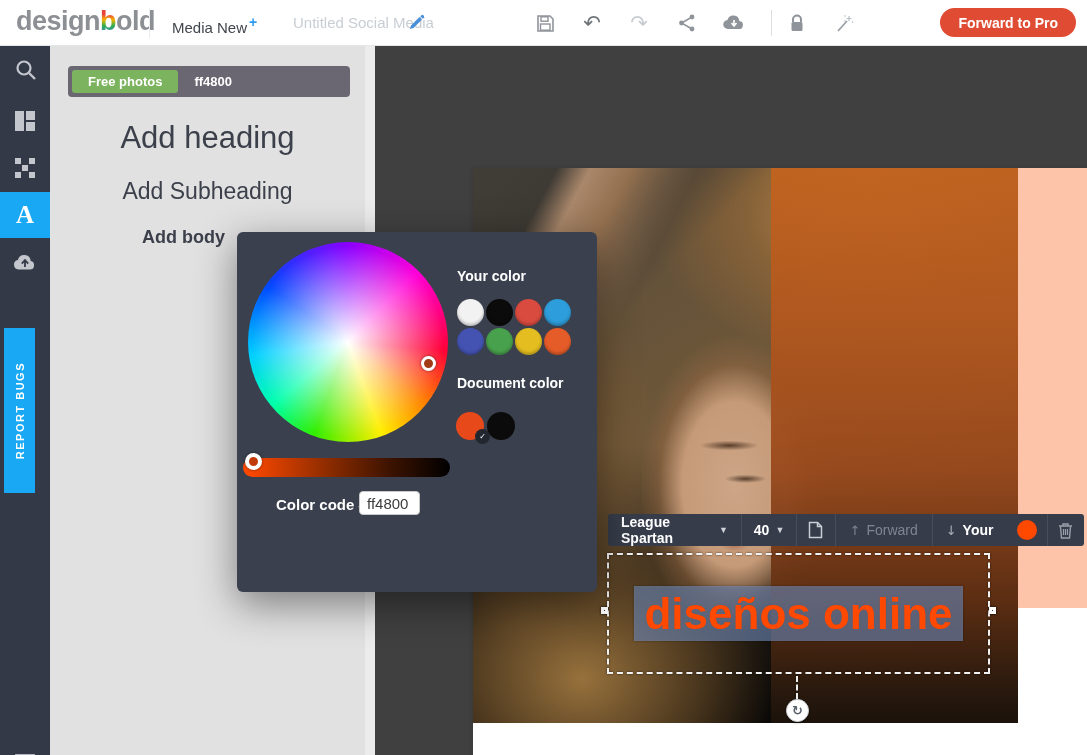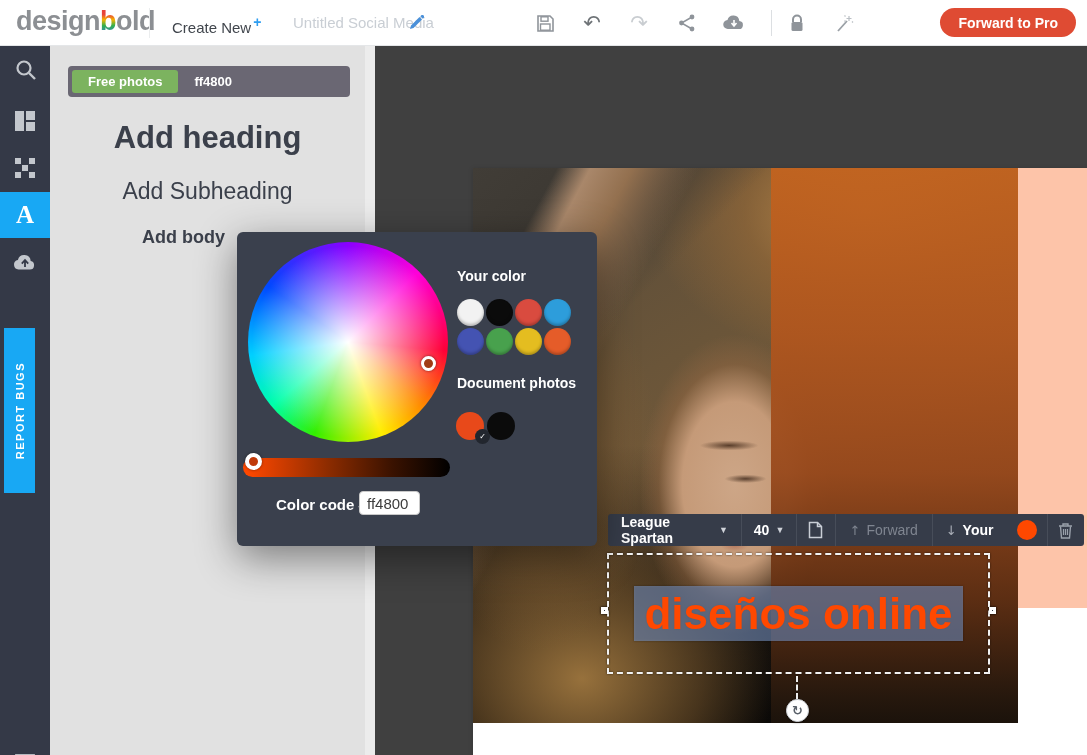--- a/index.html
+++ b/index.html
@@ -27,21 +27,21 @@
   .sb-text-a { font-family:"Liberation Serif", serif; font-weight:bold; font-size:25px; color:#fff; }
   .report-bugs { position:absolute; left:4px; top:282px; width:31px; height:165px; background:#18a8f4; display:flex; align-items:center; justify-content:center; cursor:pointer; }
   .report-bugs span { writing-mode:vertical-rl; transform:rotate(180deg); color:#fff; font-size:11px; font-weight:bold; letter-spacing:1.5px; white-space:nowrap; }
 
   
   .panel { position:absolute; left:50px; top:46px; width:325px; height:709px; background:#e1e1e1; z-index:20; }
   .panel-gutter { position:absolute; left:315px; top:0; width:10px; height:709px; background:#ececec; }
   .search-pill { position:absolute; left:18px; top:20px; width:282px; height:31px; background:#6a6773; border-radius:4px; display:flex; align-items:center; cursor:text; }
   .search-badge { margin-left:4px; background:#7cb35f; border-radius:3px; color:#fff; font-size:13px; font-weight:bold; padding:4px 16px; }
   .search-query { margin-left:16px; color:#fff; font-size:13px; font-weight:bold; background:transparent; border:none; outline:none; width:150px; font-family:"Liberation Sans",sans-serif; }
-  .opt-heading { position:absolute; left:0; top:74px; width:315px; text-align:center; font-size:31px; font-weight:bold; color:#3b404b; cursor:pointer; }
+  .opt-heading { position:absolute; left:0; top:74px; width:315px; text-align:center; font-size:31px; font-weight:normal; color:#3b404b; cursor:pointer; }
   .opt-subheading { position:absolute; left:0; top:132px; width:315px; text-align:center; font-size:23px; font-weight:normal; color:#3b404b; cursor:pointer; }
   .opt-body { position:absolute; left:92px; top:181px; font-size:18px; font-weight:bold; color:#3b404b; cursor:pointer;text-align:right; }
 
   
   .canvas-page { position:absolute; left:473px; top:168px; width:614px; height:587px; background:#fff; box-shadow:0 1px 5px rgba(0,0,0,.18); z-index:5; }
   .photo { position:absolute; left:0; top:0; width:545px; height:555px; overflow:hidden; cursor:pointer;
     background:
       radial-gradient(ellipse 42px 7px at 47% 50%, rgba(70,45,28,.85), rgba(70,45,28,0) 70%),
       radial-gradient(ellipse 30px 6px at 50% 56%, rgba(60,38,24,.8), rgba(60,38,24,0) 70%),
       radial-gradient(ellipse 20px 9px at 48% 68%, rgba(165,95,75,.6), rgba(165,95,75,0) 70%),
@@ -77,21 +77,21 @@
   .sel-rect { position:absolute; left:607px; top:553px; width:383px; height:121px; border:2px dashed #f2f2f2; filter:drop-shadow(0 0 1px rgba(0,0,0,.6)); z-index:15; display:flex; flex-direction:column; align-items:center; justify-content:center; cursor:move; }
   .txt-line { font-size:44px; font-weight:bold; color:#ff4800; line-height:55px; padding:0 10px; background:rgba(125,155,205,.55); white-space:nowrap; letter-spacing:0; }
   .txt-line + .txt-line { margin-top:3px; }
   .handle { position:absolute; width:7px; height:7px; background:#343b49; border:3px solid #fff; box-shadow:0 0 2px rgba(0,0,0,.6); cursor:ew-resize; }
   .handle.left { left:-8px; top:52px; }
   .handle.right { right:-8px; top:52px; }
   .rot-line { position:absolute; left:796px; top:676px; height:23px; border-left:2px dashed #eee; filter:drop-shadow(0 0 1px rgba(0,0,0,.5)); z-index:14; }
   .rot-handle { position:absolute; left:786px; top:699px; width:23px; height:23px; border-radius:50%; background:#fff; border:1px solid #cfd3d8; box-shadow:0 1px 2px rgba(0,0,0,.35); display:flex; align-items:center; justify-content:center; z-index:15; cursor:grab; font-family:"DejaVu Sans",sans-serif; font-size:13px; color:#596069; font-weight:bold; }
 
   
-  .picker { position:absolute; left:237px; top:232px; width:360px; height:314px; background:#3a404d; border-radius:6px; box-shadow:0 12px 40px rgba(0,0,0,.45); z-index:50; }
+  .picker { position:absolute; left:237px; top:232px; width:360px; height:360px; background:#3a404d; border-radius:6px; box-shadow:0 12px 40px rgba(0,0,0,.45); z-index:50; }
   .wheel { position:absolute; left:11px; top:10px; width:200px; height:200px; border-radius:50%; cursor:crosshair;
     background:
       radial-gradient(circle at 50% 50%, #ffffff 0%, rgba(255,255,255,.85) 10%, rgba(255,255,255,0) 68%),
       conic-gradient(from 0deg, #8b00ff, #ff00d9 45deg, #ff0037 95deg, #ff8800 130deg, #ffee00 160deg, #33ee00 200deg, #00ffaa 230deg, #00d0ff 262deg, #0048ff 305deg, #8b00ff 360deg); }
   .wheel-sel { position:absolute; left:184px; top:124px; width:15px; height:15px; border-radius:50%; background:#a03c16; border:3px solid #fff; box-shadow:0 0 3px rgba(0,0,0,.5); cursor:grab; }
   .pk-label-your { position:absolute; left:220px; top:36px; font-size:14px; font-weight:bold; color:#fff; }
   .swatches { position:absolute; left:219px; top:66px; width:125px; display:flex; flex-wrap:wrap; }
   .swatch { width:27px; height:27px; border-radius:50%; margin:1px; box-shadow:inset 0 -2px 3px rgba(0,0,0,.25); cursor:pointer; }
   .pk-label-doc { position:absolute; left:220px; top:143px; font-size:14px; font-weight:bold; color:#fff; }
   .doc-swatches { position:absolute; left:219px; top:180px; display:flex; }
@@ -105,21 +105,21 @@
   svg { display:block; }
 </style>
 </head>
 <body>
 
 <div class="app">
 
   <div class="header">
     <div class="logo"><span>design</span><span class="accent-b">b</span><span>old</span></div>
     <div class="hdr-div" style="left:149px;"></div>
-    <div class="create-new"><span>Create New</span><span class="plus">+</span></div>
+    <div class="create-new"><span>Media New</span><span class="plus">+</span></div>
     <div class="doc-title">Untitled Social Media</div>
     <div class="pencil">
       <svg width="15" height="15" viewBox="0 0 15 15">
           <path d="M1 14 L2 10.5 L10.5 2 L13 4.5 L4.5 13 Z M11.3 1.2 L13.8 3.7 L14.6 2.9 A1.2 1.2 0 0 0 12.1 0.4 Z" fill="#4a90d9"></path>
         </svg>
     </div>
 
     <div class="hicon" style="left:534px;">
       <svg width="19" height="19" viewBox="0 0 19 19">
           <path d="M2 2 h12 l3 3 v12 h-15 z" fill="none" stroke="#8f949a" stroke-width="1.6"></path>
@@ -277,21 +277,21 @@
     <div class="swatches">
       <div class="swatch" style="background: rgb(242, 242, 242);"></div>
       <div class="swatch" style="background: rgb(11, 11, 11);"></div>
       <div class="swatch" style="background: rgb(217, 75, 63);"></div>
       <div class="swatch" style="background: rgb(45, 157, 219);"></div>
       <div class="swatch" style="background: rgb(68, 83, 178);"></div>
       <div class="swatch" style="background: rgb(72, 161, 77);"></div>
       <div class="swatch" style="background: rgb(228, 189, 32);"></div>
       <div class="swatch" style="background: rgb(229, 92, 41);"></div>
     </div>
-    <div class="pk-label-doc">Document photos</div>
+    <div class="pk-label-doc">Document color</div>
     <div class="doc-swatches">
       <div class="doc-swatch" style="background: rgb(232, 73, 26);">
         <div class="check-badge">✓</div>
       </div>
       <div class="doc-swatch" style="background: rgb(11, 11, 11);"></div>
     </div>
     <div class="hue-slider"></div>
     <div class="slider-knob"></div>
     <div class="pk-code-label">Color code #</div>
     <input class="pk-code-input" value="ff4800" style="">

